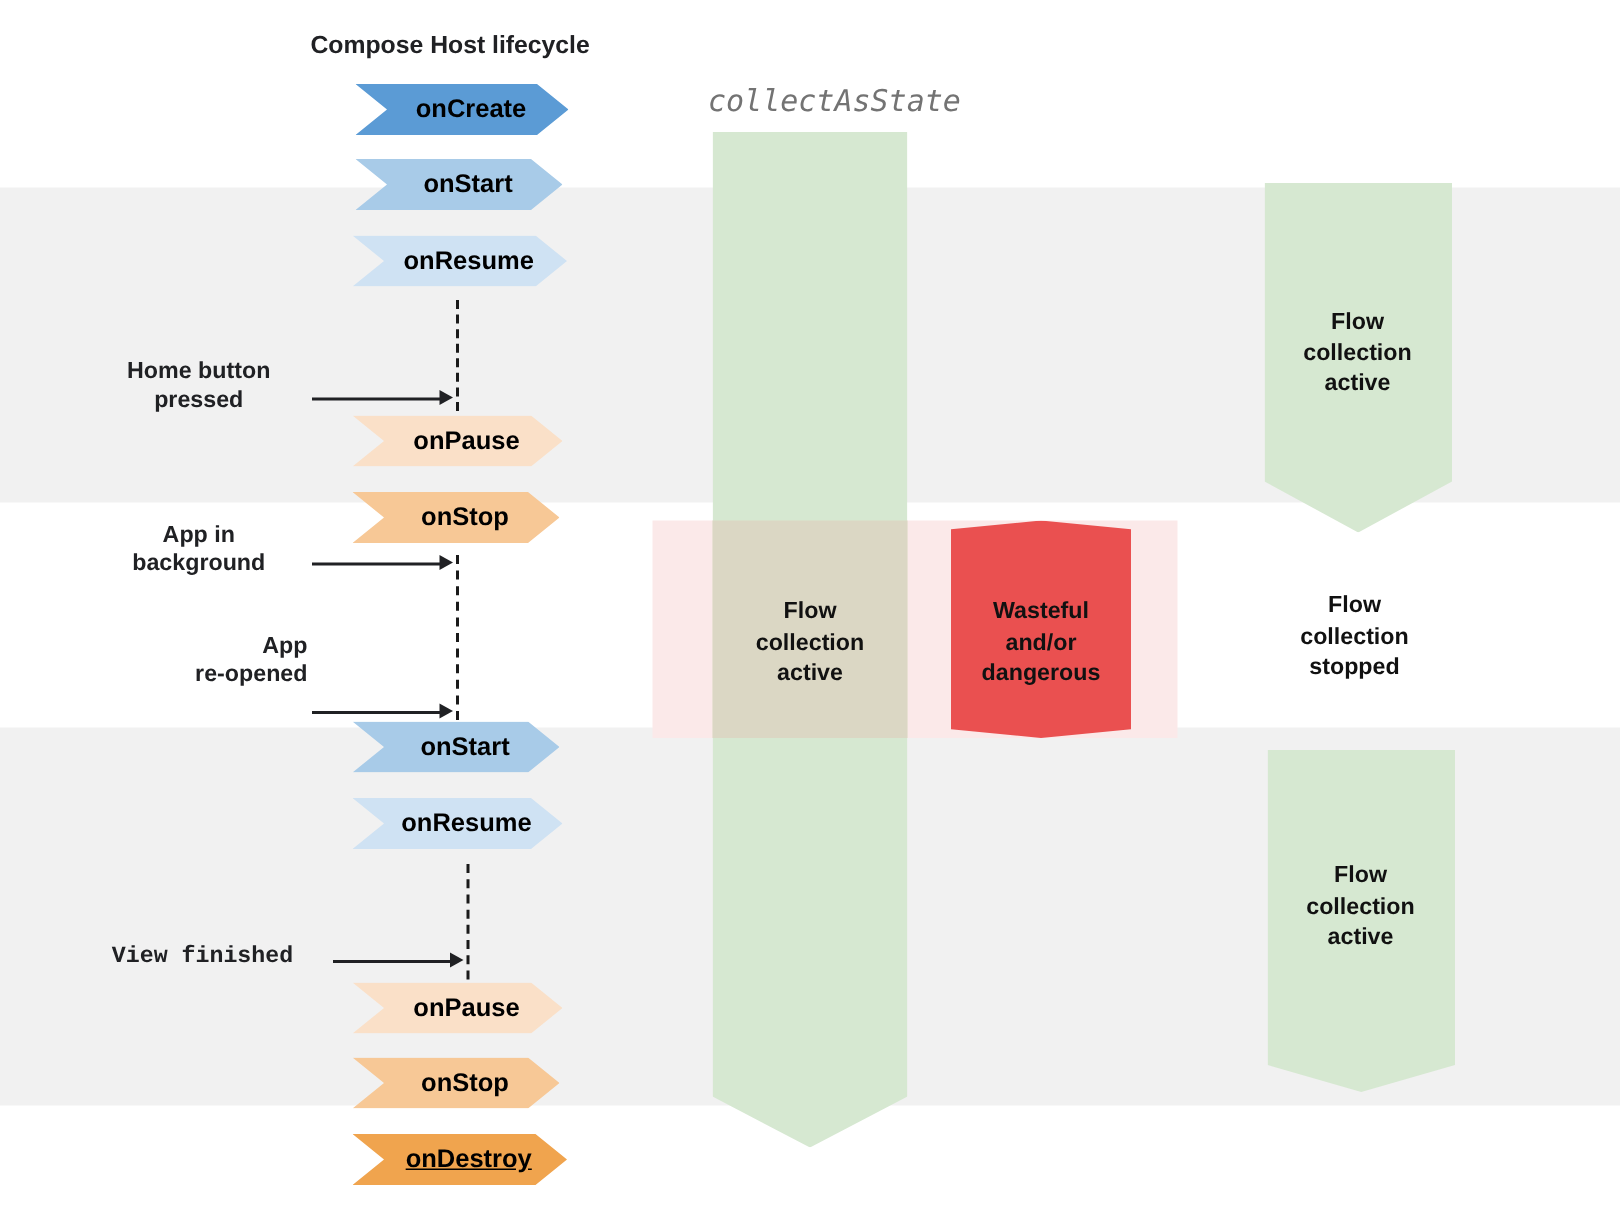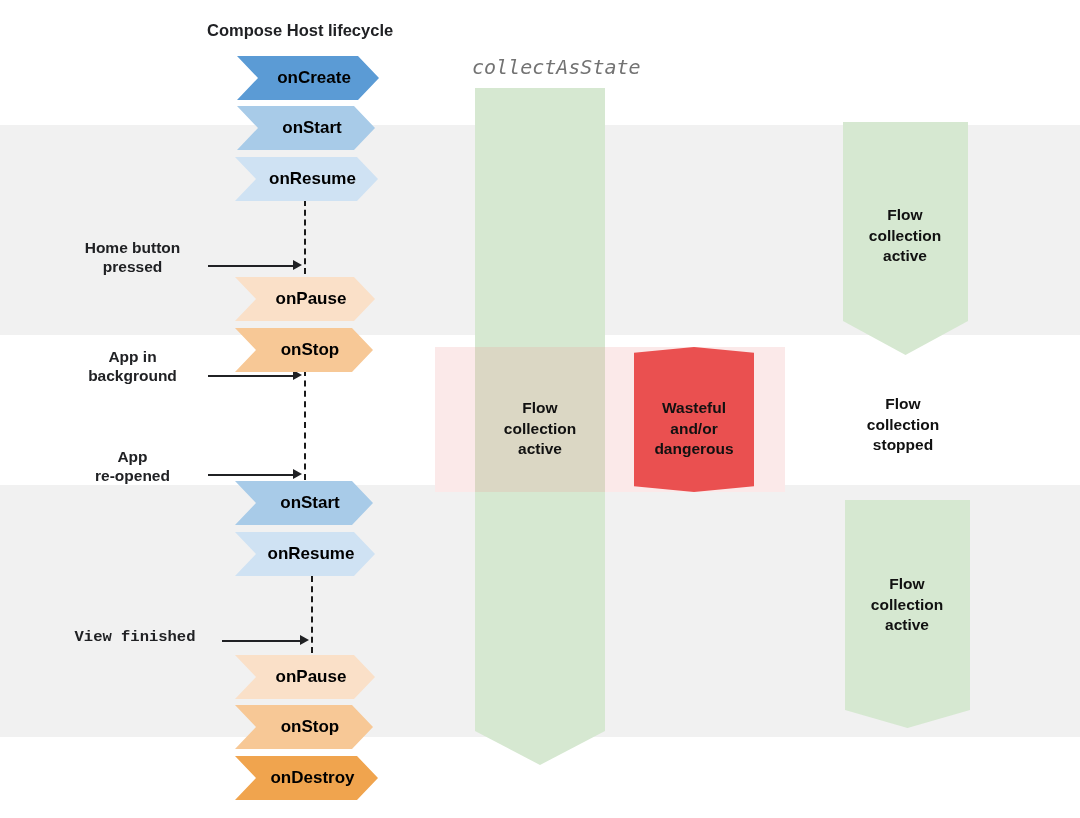--- a/index.html
+++ b/index.html
@@ -43,21 +43,21 @@
     font-family: "Liberation Sans", sans-serif;
     font-size: 16.5px;
     color: #202124;
     white-space: nowrap;
     z-index: 20;
   }
 
   
   .chev {
     position: absolute;
-    height: 44px;
+    height: 34px;
     display: flex;
     align-items: center;
     justify-content: center;
     font-size: 17px;
     font-weight: bold;
     color: #000000;
     clip-path: polygon(0% 0%, calc(100% - 21px) 0%, 100% 50%, calc(100% - 21px) 100%, 0% 100%, 21px 50%);
     z-index: 12;
     padding-left: 12px;
   }
@@ -199,39 +199,39 @@
   </div>
   <div class="chev" style="left:235px; top:532px; width:140px; background:#cfe2f3;">
     <span>onResume</span>
   </div>
   <div class="chev" style="left:235px; top:655px; width:140px; background:#fae0c8;">
     <span>onPause</span>
   </div>
   <div class="chev" style="left:235px; top:705px; width:138px; background:#f7c896;">
     <span>onStop</span>
   </div>
-  <div class="chev" style="left:235px; top:756px; width:143px; background:#f0a44e;">
+  <div class="chev" style="left:235px; top:756px; width:143px; background:#f0a44e;text-decoration:underline;">
     <span>onDestroy</span>
   </div>
 
   <div class="dash" style="left:304px; top:200px; height:74px;"></div>
   <div class="dash" style="left:304px; top:370px; height:110px;"></div>
   <div class="dash" style="left:311px; top:576px; height:77px;"></div>
 
   <div class="arrow-label" style="left:60px; top:238px; width:145px; text-align:center;">Home button
 pressed</div>
   <div class="arrow-line" style="left:208px; top:265px; width:86px;"></div>
   <div class="arrow-head" style="left:293px; top:260px;"></div>
 
   <div class="arrow-label" style="left:60px; top:347px; width:145px; text-align:center;">App in
 background</div>
   <div class="arrow-line" style="left:208px; top:375px; width:86px;"></div>
   <div class="arrow-head" style="left:293px; top:370px;"></div>
 
-  <div class="arrow-label" style="left:60px; top:447px; width:145px; text-align:center;">App
+  <div class="arrow-label" style="left:60px; top:421px; width:145px; text-align:right;">App
 re-opened</div>
   <div class="arrow-line" style="left:208px; top:474px; width:86px;"></div>
   <div class="arrow-head" style="left:293px; top:469px;"></div>
 
   <div class="arrow-label" style="left:55px; top:628px; width:160px; text-align:center;font-family:Liberation Mono, monospace;">View finished</div>
   <div class="arrow-line" style="left:222px; top:640px; width:79px;"></div>
   <div class="arrow-head" style="left:300px; top:635px;"></div>
 
 </div>
 

